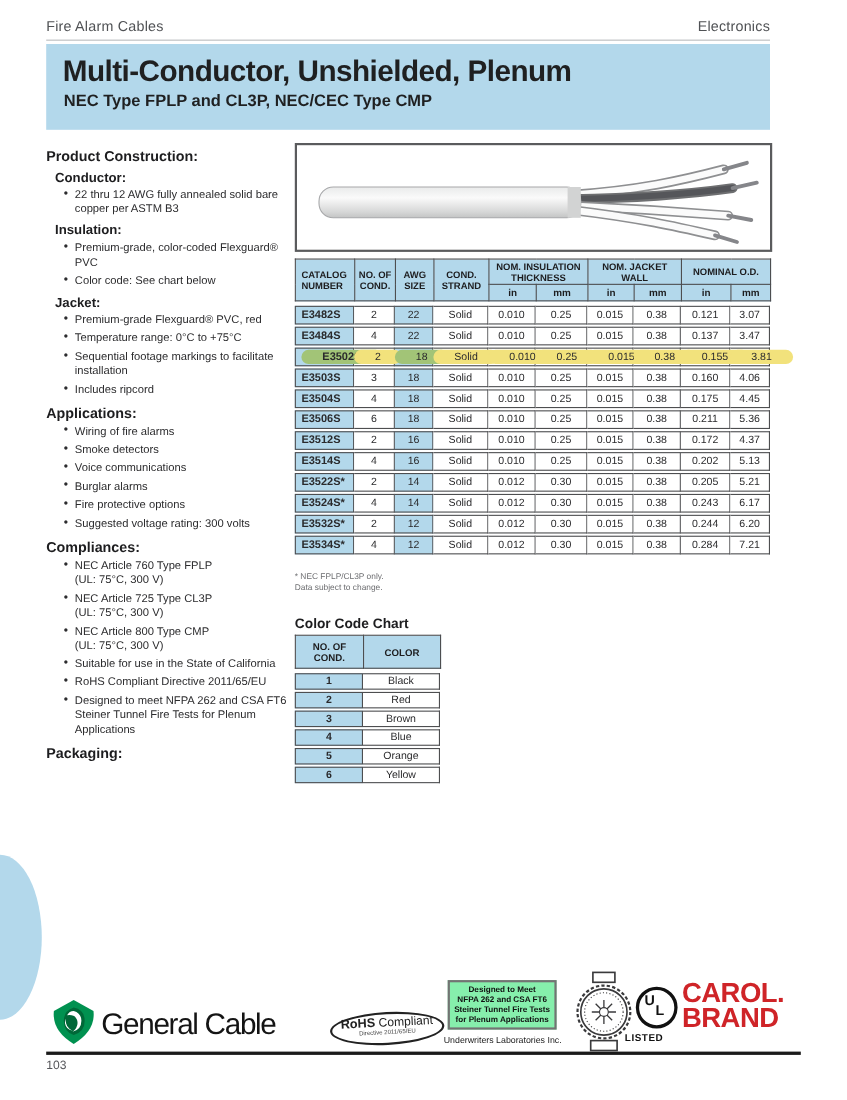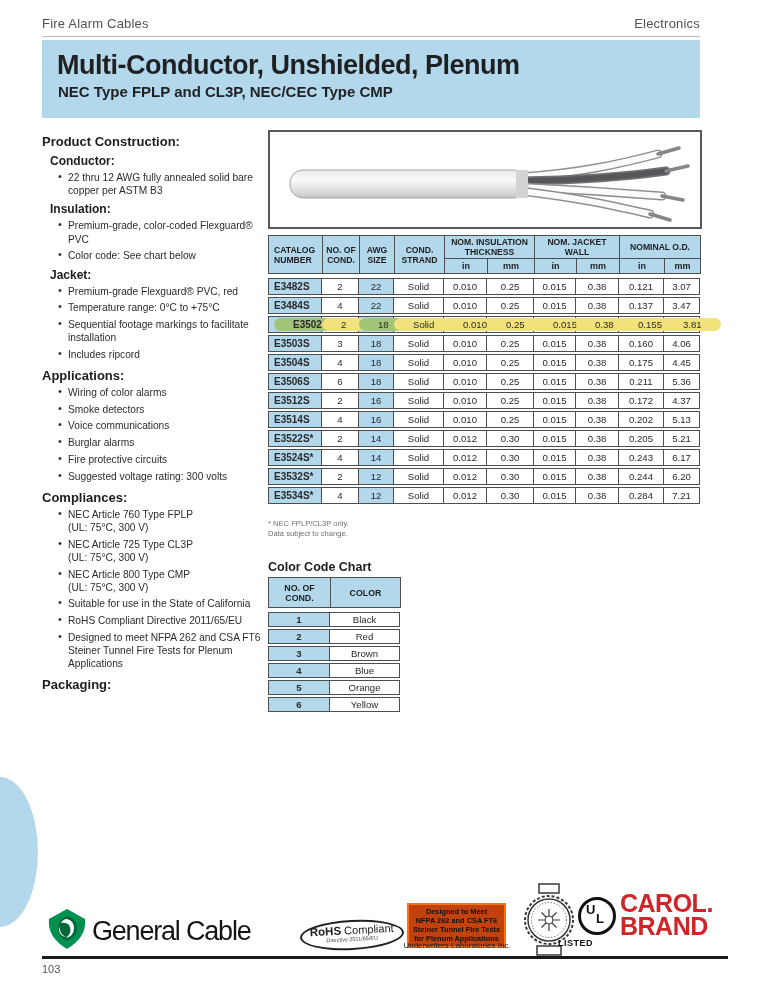--- a/index.html
+++ b/index.html
@@ -55,28 +55,28 @@
   
   .blue-tab { position:absolute; left:-38px; top:777px; width:76px; height:150px; background:#b3d8eb; border-radius:50%; }
 
   
   .gc-logo { position:absolute; left:46px; top:908px; }
   .gc-name { position:absolute; left:92px; top:916px; font-size:27px; font-weight:normal; letter-spacing:-1.2px; color:#141414; }
   .rohs { position:absolute; left:300px; top:920px; width:104px; height:30px; border:2px solid #222; border-radius:50%; transform:rotate(-3deg); text-align:center; padding-top:3px; background:#fff; }
   .rohs .l1 { font-size:11px; color:#222; line-height:11px; }
   .rohs .l1 b { font-size:11.5px; }
   .rohs .l2 { font-size:5.5px; color:#444; line-height:7px; }
-  .ulbox { position:absolute; left:407px; top:891px; width:99px; border:2px solid #f97316; background:#c2410c; text-align:center; padding:2px 0 3px 0;margin-top:12px; }
+  .ulbox { position:absolute; left:407px; top:891px; width:99px; border:2px solid #737373; background:#86efac; text-align:center; padding:2px 0 3px 0; }
   .ulbox div { font-size:7.4px; font-weight:bold; line-height:9px; color:#111; }
   .ulcaption { position:absolute; left:398px; top:941px; width:118px; text-align:center; font-size:8px; color:#222; }
   .csa { position:absolute; left:523px; top:882px; }
   .ulmark { position:absolute; left:578px; top:897px; width:38px; height:38px; border:3.5px solid #111; border-radius:50%; background:#fff; }
   .ulmark .u { position:absolute; left:5px; top:2px; font-size:13px; font-weight:bold; color:#111; }
   .ulmark .l { position:absolute; left:15px; top:11px; font-size:13px; font-weight:bold; color:#111; }
-  .listed { position:absolute; left:543px; top:938px; width:50px; text-align:right; font-size:9px; font-weight:bold; letter-spacing:.5px; color:#111; }
+  .listed { position:absolute; left:568px; top:938px; width:50px; text-align:left; font-size:9px; font-weight:bold; letter-spacing:.5px; color:#111; }
   .carol { position:absolute; left:620px; top:892px; color:#cf2428; font-weight:bold; letter-spacing:-.5px; }
   .carol div { font-size:25px; line-height:23px; }
   .footrule { position:absolute; left:42px; top:956px; width:686px; height:3px; background:#1a1a1a; }
   .pagenum { position:absolute; left:42px; top:963px; font-size:11px; color:#55565a; }
 </style>
 </head>
 <body>
 
 <div id="page">
 
@@ -102,25 +102,25 @@
       </ul>
       <div class="sec-h1">Jacket:</div>
       <ul>
         <li>Premium-grade Flexguard® PVC, red</li>
         <li>Temperature range: 0°C to +75°C</li>
         <li>Sequential footage markings to facilitate installation</li>
         <li>Includes ripcord</li>
       </ul>
       <div class="sec-h0">Applications:</div>
       <ul>
-        <li>Wiring of color alarms</li>
+        <li>Wiring of fire alarms</li>
         <li>Smoke detectors</li>
         <li>Voice communications</li>
         <li>Burglar alarms</li>
-        <li>Fire protective circuits</li>
+        <li>Fire protective options</li>
         <li>Suggested voltage rating: 300 volts</li>
       </ul>
       <div class="sec-h0">Compliances:</div>
       <ul>
         <li>NEC Article 760 Type FPLP
 (UL: 75°C, 300 V)</li>
         <li>NEC Article 725 Type CL3P
 (UL: 75°C, 300 V)</li>
         <li>NEC Article 800 Type CMP
 (UL: 75°C, 300 V)</li>

